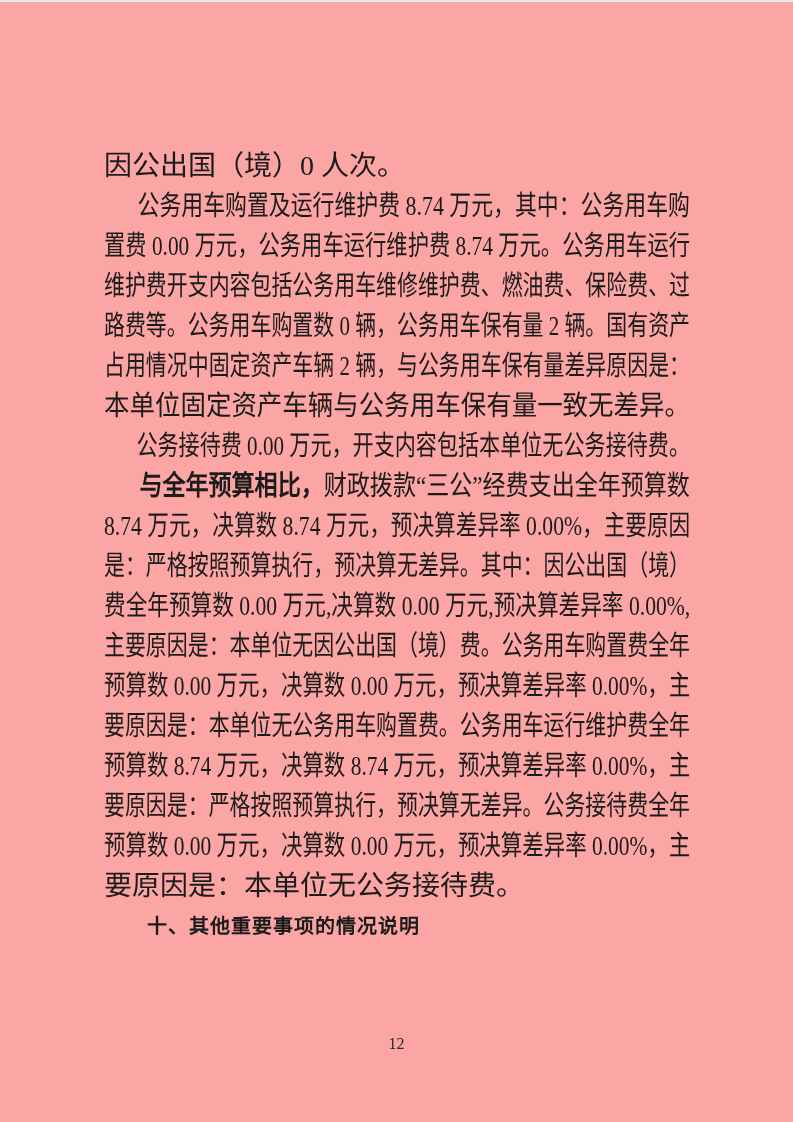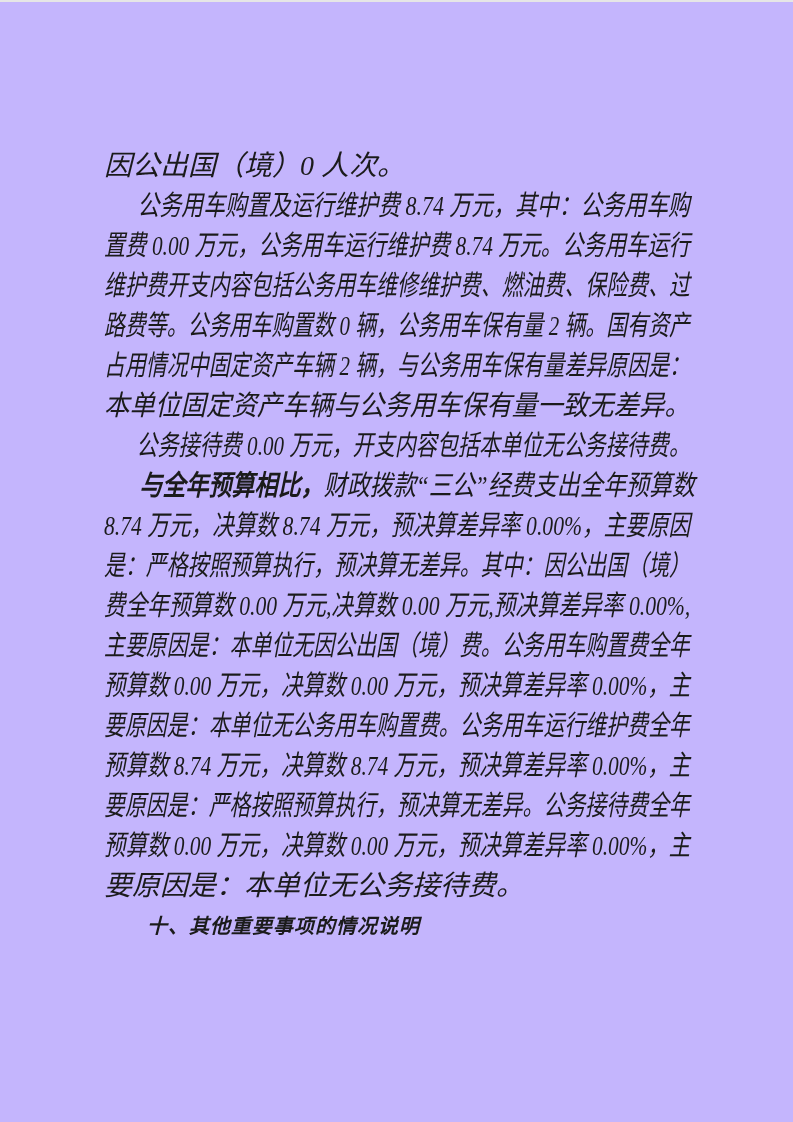--- a/index.html
+++ b/index.html
@@ -5,23 +5,22 @@
   * { box-sizing: border-box; }
   html, body { margin: 0; padding: 0; }
   body {
     width: 793px; height: 1122px;
     background: #ffffff;
     font-family: "Liberation Serif", serif;
   }
   .page {
     position: relative;
     width: 793px; height: 1122px;
-    background: #c4b5fd;
+    background: #fca5a5;
     overflow: hidden;
-    font-style: italic;
   }
   .scan-edge {
     position: absolute; top: 0; left: 0; right: 0;
     height: 2px; background: #e6e6e6;
   }
   .doc {
     position: absolute;
     left: 104px; top: 146px;
     width: 586px;
   }
@@ -74,13 +73,14 @@
       <div class="line justify" style="transform: scaleX(0.773087); transform-origin: left center;">费全年预算数 0.00 万元,决算数 0.00 万元,预决算差异率 0.00%,</div>
       <div class="line justify" style="transform: scaleX(0.747449); transform-origin: left center;">主要原因是：本单位无因公出国（境）费。公务用车购置费全年</div>
       <div class="line justify" style="transform: scaleX(0.766013); transform-origin: left center;">预算数 0.00 万元，决算数 0.00 万元，预决算差异率 0.00%，主</div>
       <div class="line justify" style="transform: scaleX(0.747449); transform-origin: left center;">要原因是：本单位无公务用车购置费。公务用车运行维护费全年</div>
       <div class="line justify" style="transform: scaleX(0.766013); transform-origin: left center;">预算数 8.74 万元，决算数 8.74 万元，预决算差异率 0.00%，主</div>
       <div class="line justify" style="transform: scaleX(0.747449); transform-origin: left center;">要原因是：严格按照预算执行，预决算无差异。公务接待费全年</div>
       <div class="line justify" style="transform: scaleX(0.766013); transform-origin: left center;">预算数 0.00 万元，决算数 0.00 万元，预决算差异率 0.00%，主</div>
       <div class="line">要原因是：本单位无公务接待费。</div>
       <div class="line indent heading">十、其他重要事项的情况说明</div>
     </div>
+  <div class="page-number">12</div>
 </div>
 
 </body></html>

